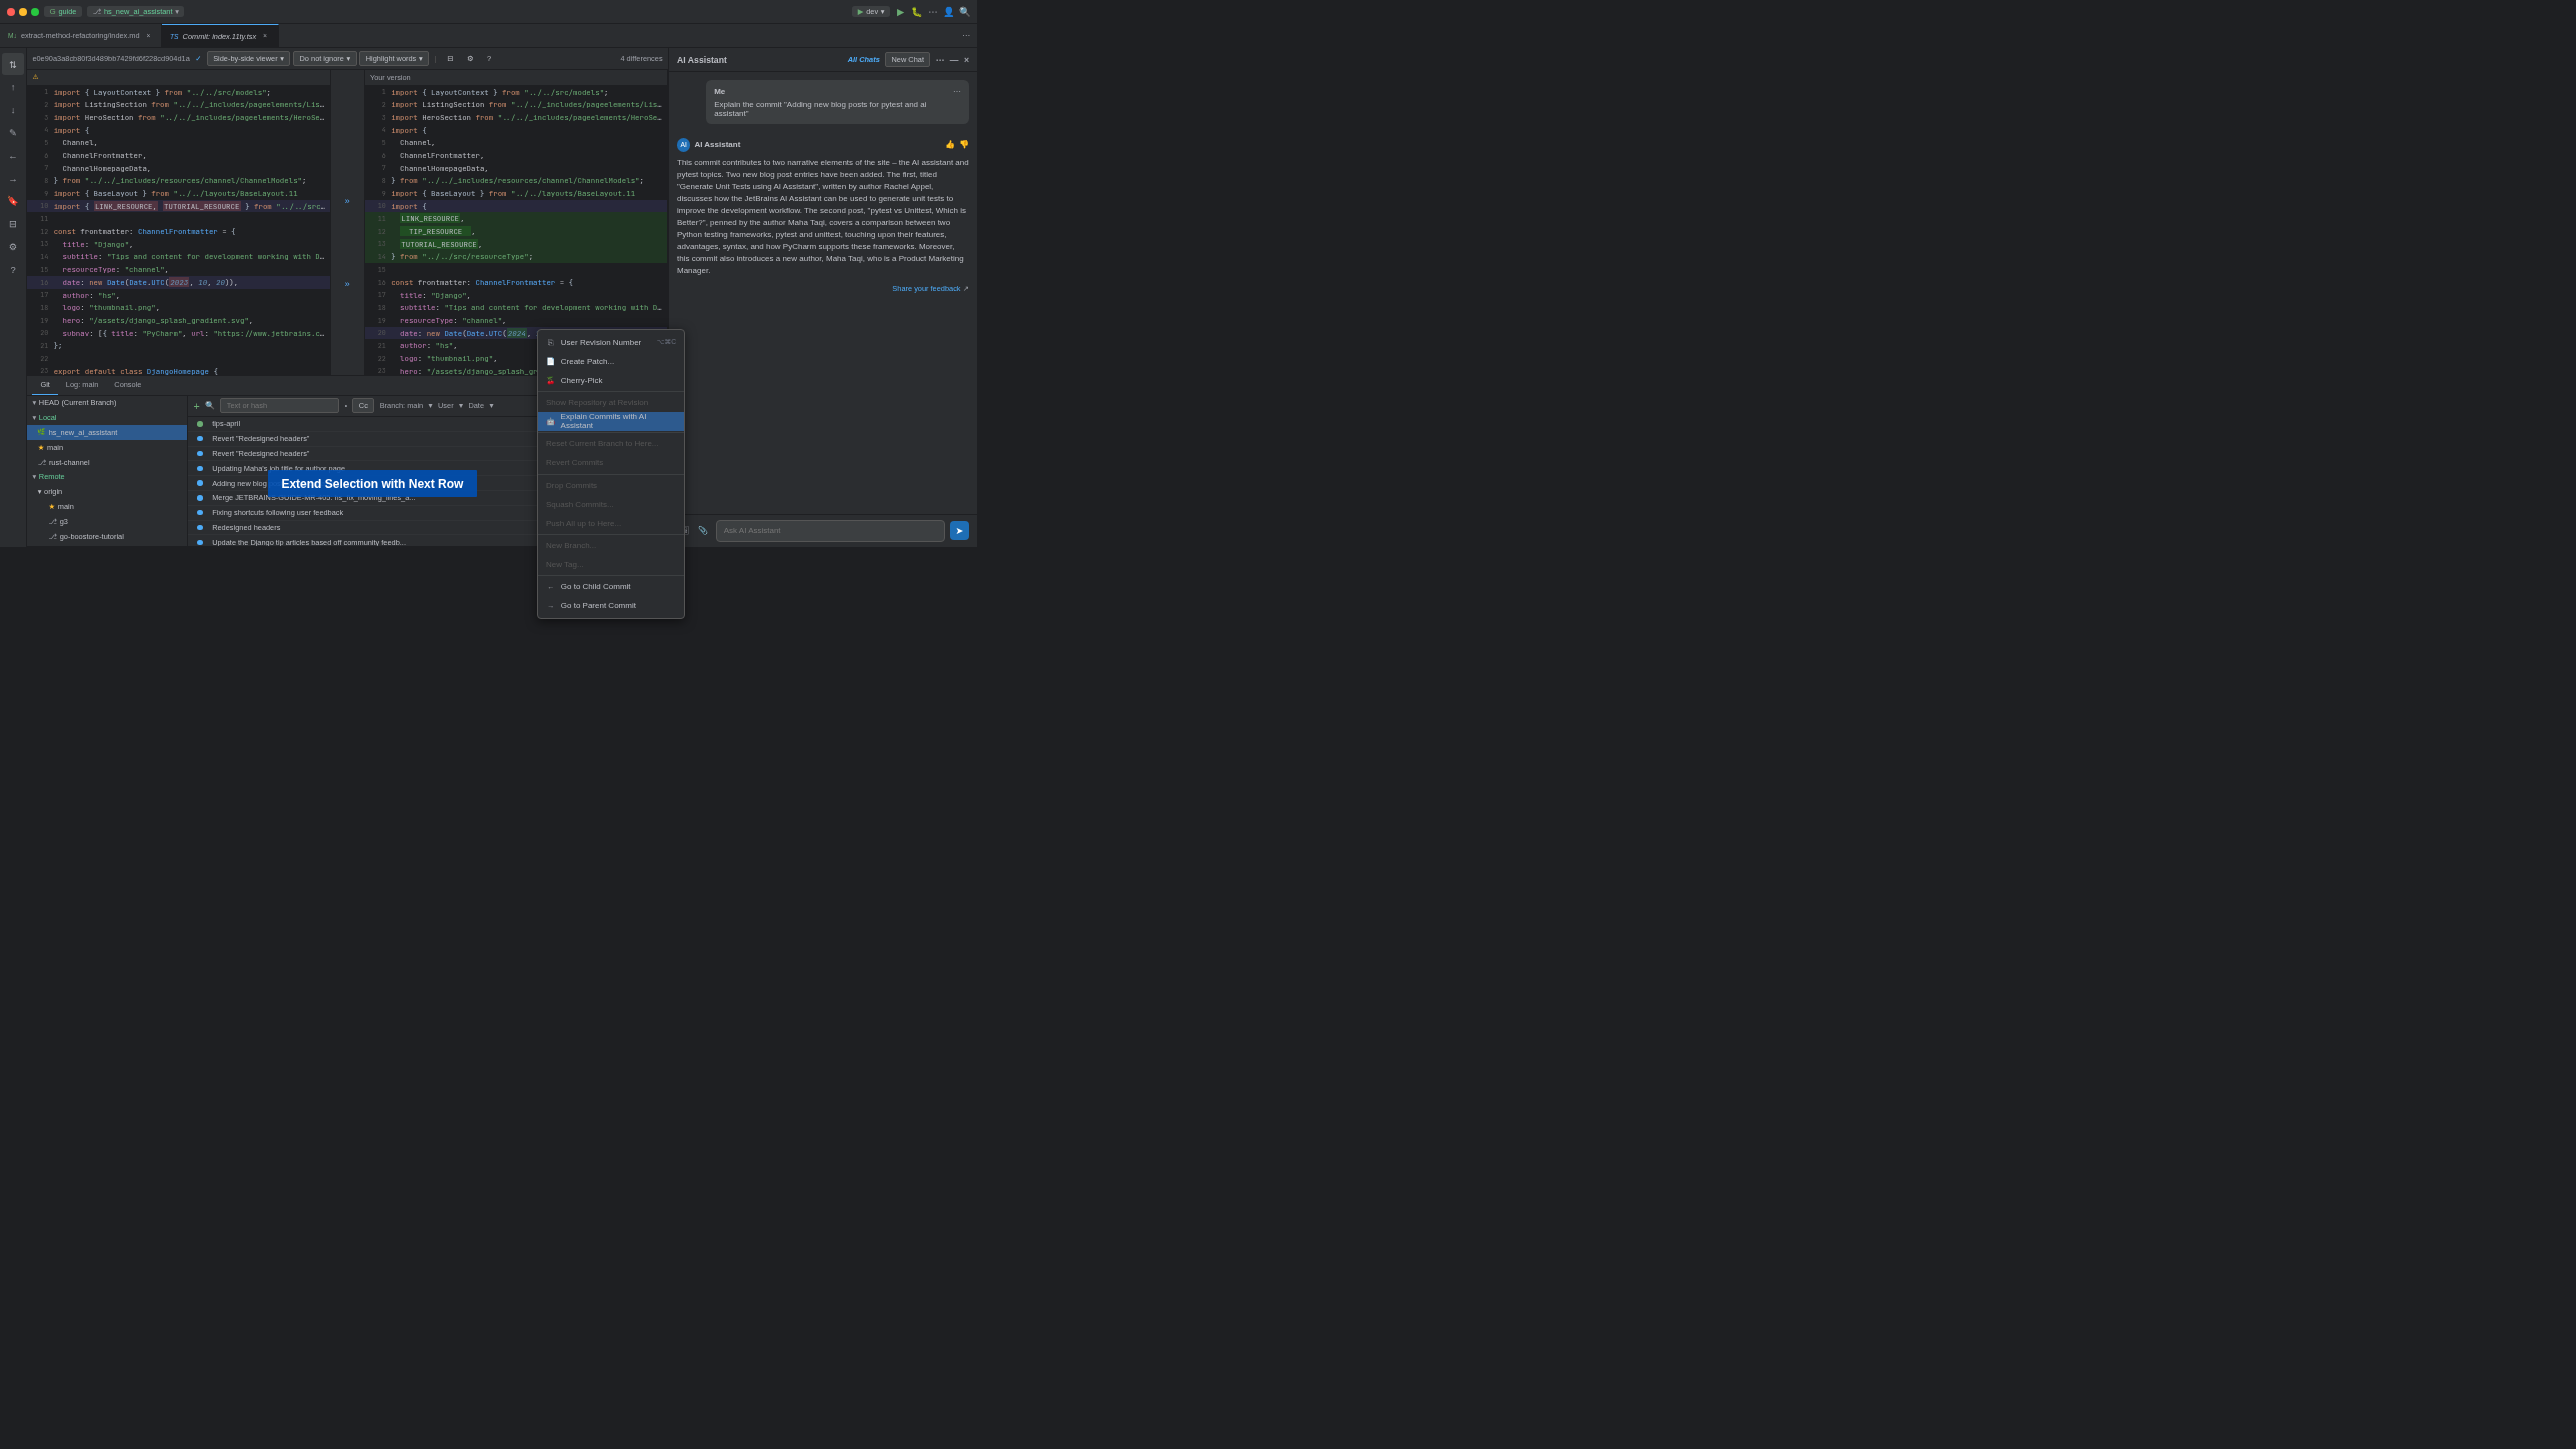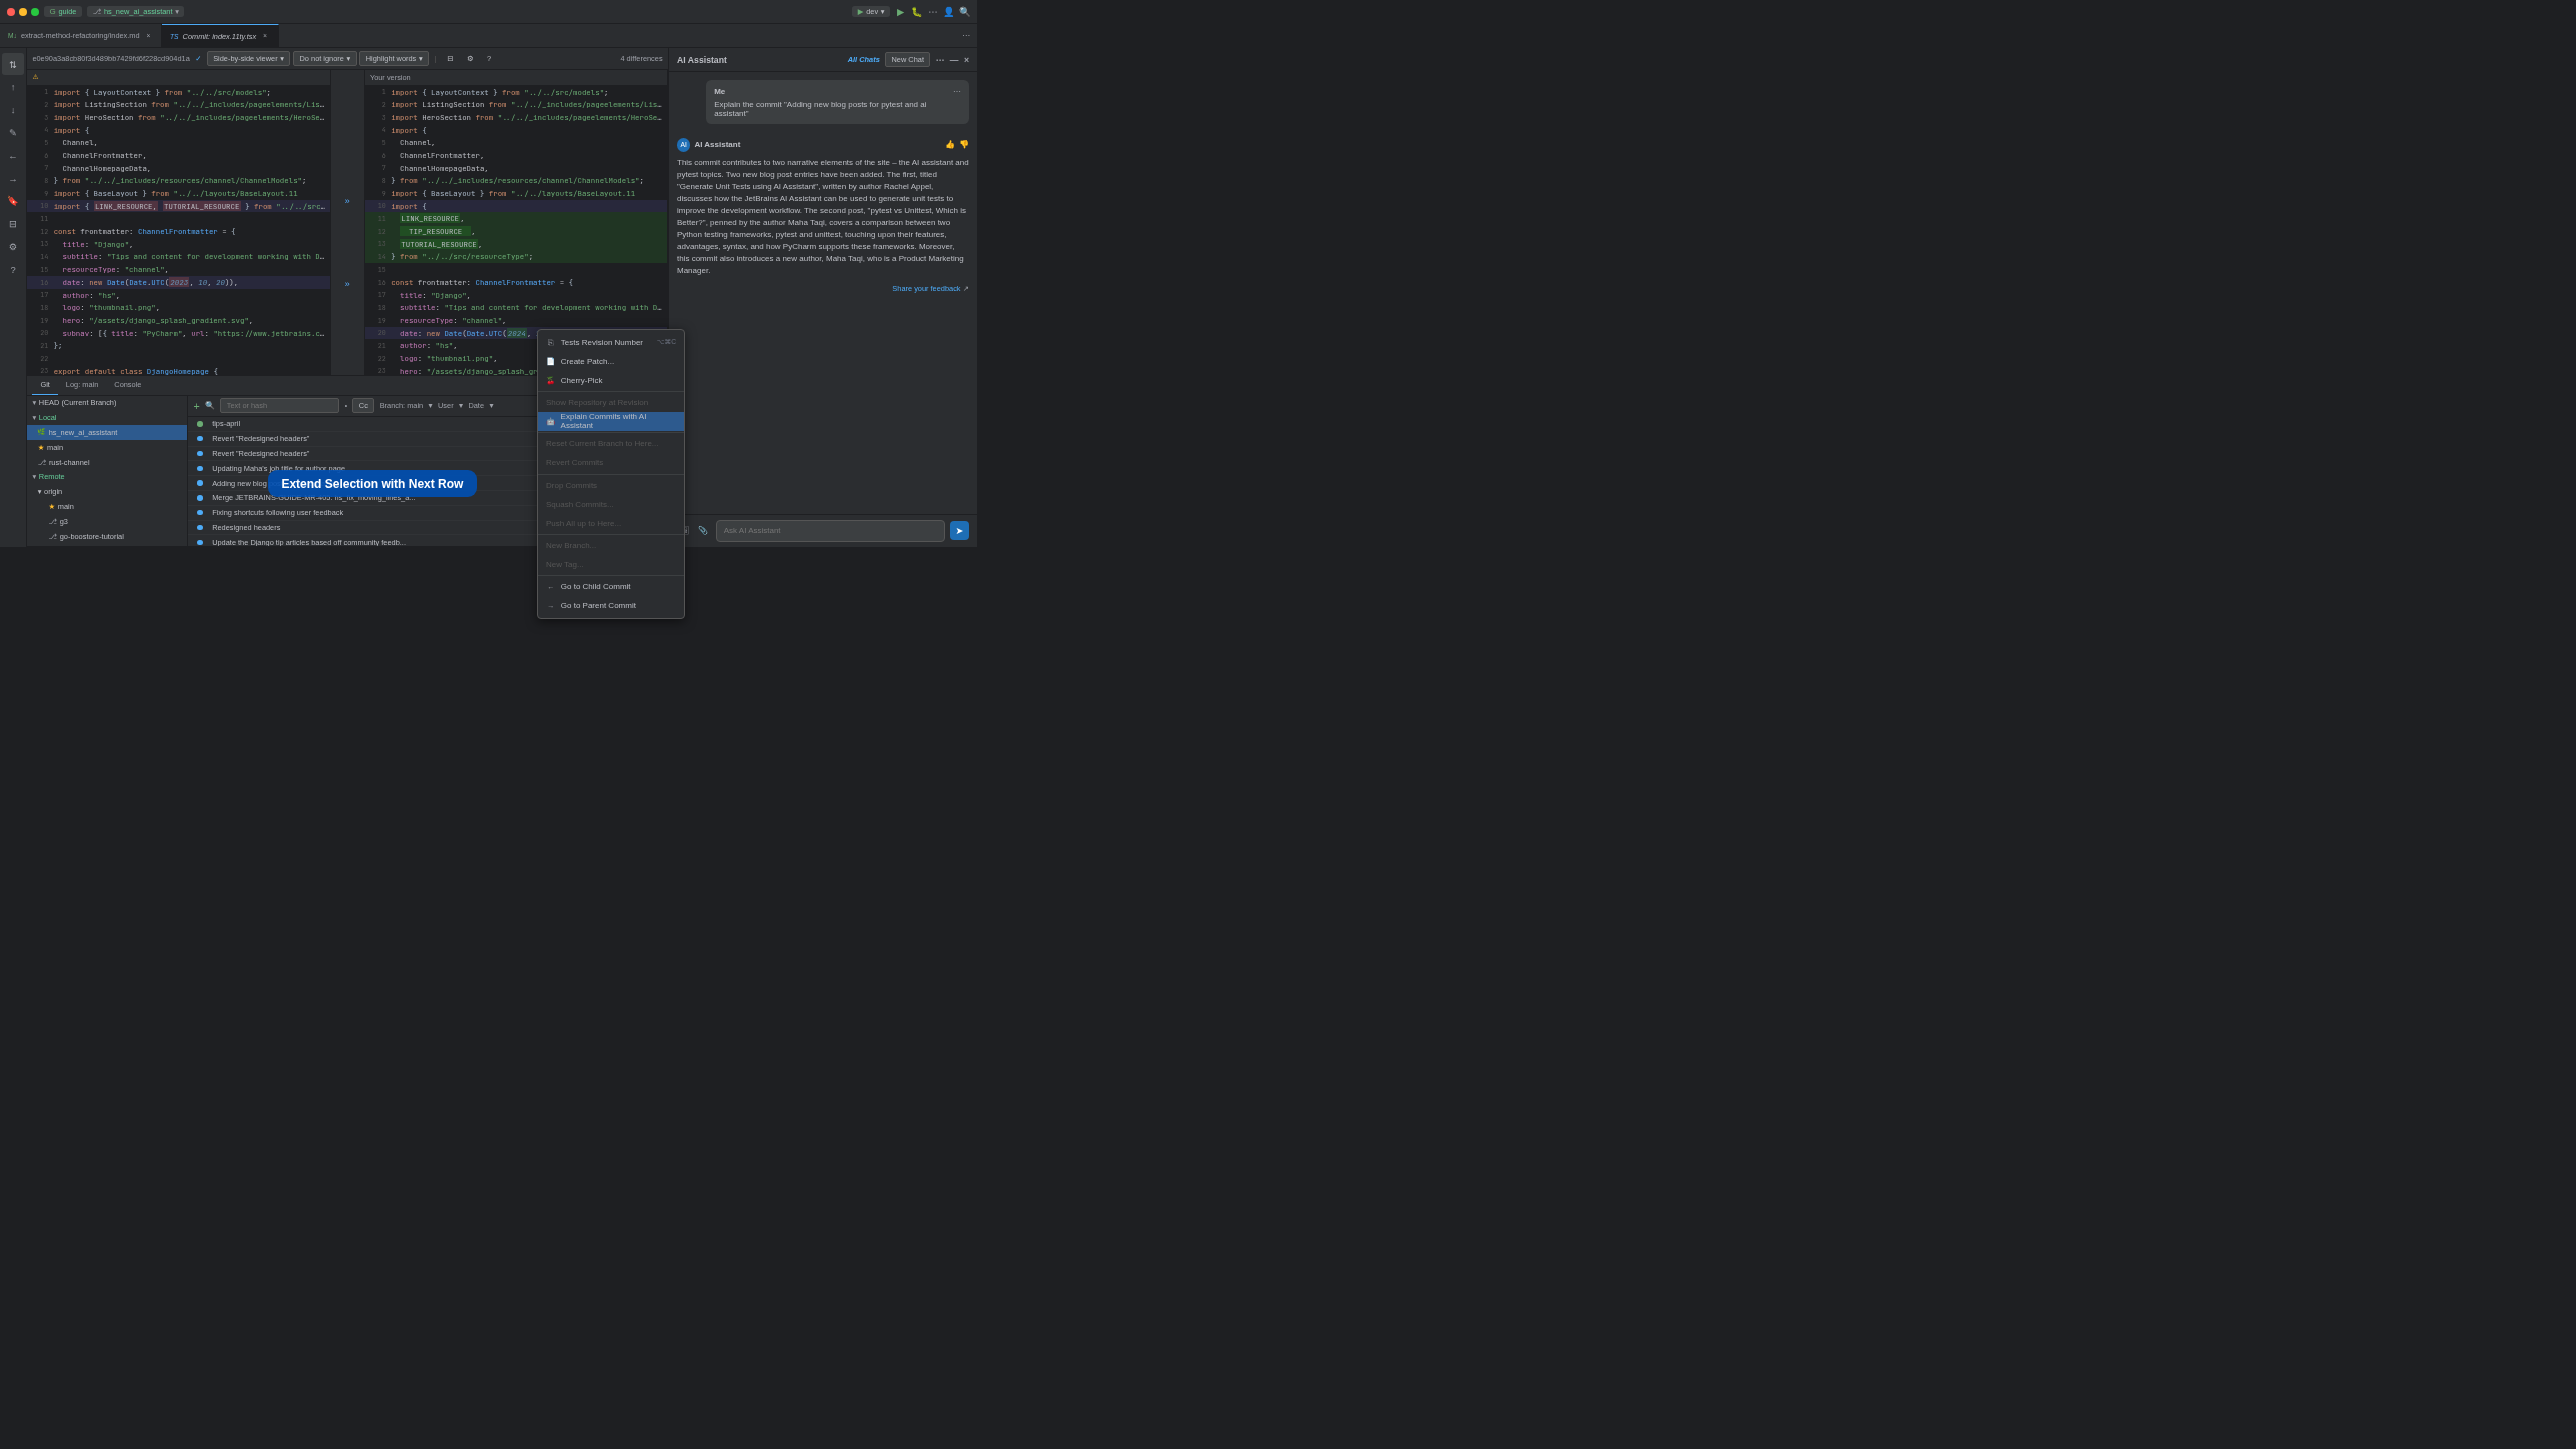--- a/index.html
+++ b/index.html
@@ -403,21 +403,21 @@
       width: 9.4px; height: 9.4px; display: flex; align-items: center; justify-content: center;
       color: #9da0a8; font-size: 7.4px;
     }
 
     
     .tooltip-banner {
       position: absolute;
       left: 268px;
       top: 470px;
       background: rgba(0,80,180,0.9);
-      border-radius: 9px;
+      border-radius: 1px;
       padding: 6.7px 13.4px;
       font-size: 12px;
       font-weight: 600;
       color: white;
       z-index: 999;
       white-space: nowrap;
     }
 
     .scrollbar-thin::-webkit-scrollbar { width: 4px; height: 4px; }
     .scrollbar-thin::-webkit-scrollbar-track { background: #2b2d30; }
@@ -926,21 +926,21 @@
       </div>
       <input class="ai-input" type="text" placeholder="Ask AI Assistant" style="">
       <div class="ai-send-btn">➤</div>
     </div>
   </div>
 </div>
 
 <div class="context-menu">
   <div class="ctx-item">
     <span class="ctx-icon">⎘</span>
-    <span>Tests Revision Number</span>
+    <span>User Revision Number</span>
     <span class="ctx-shortcut">⌥⌘C</span>
   </div>
   <div class="ctx-item">
     <span class="ctx-icon">📄</span>
     <span>Create Patch...</span>
   </div>
   <div class="ctx-item">
     <span class="ctx-icon">🍒</span>
     <span>Cherry-Pick</span>
   </div>

